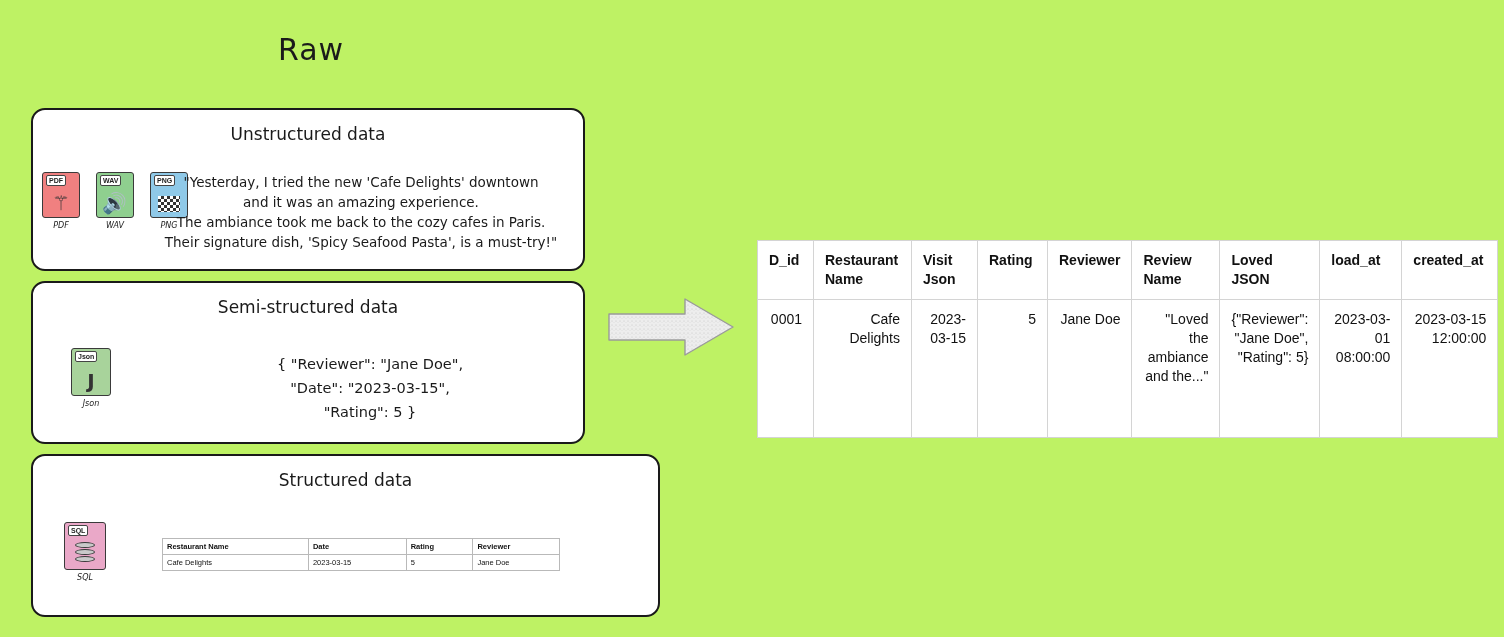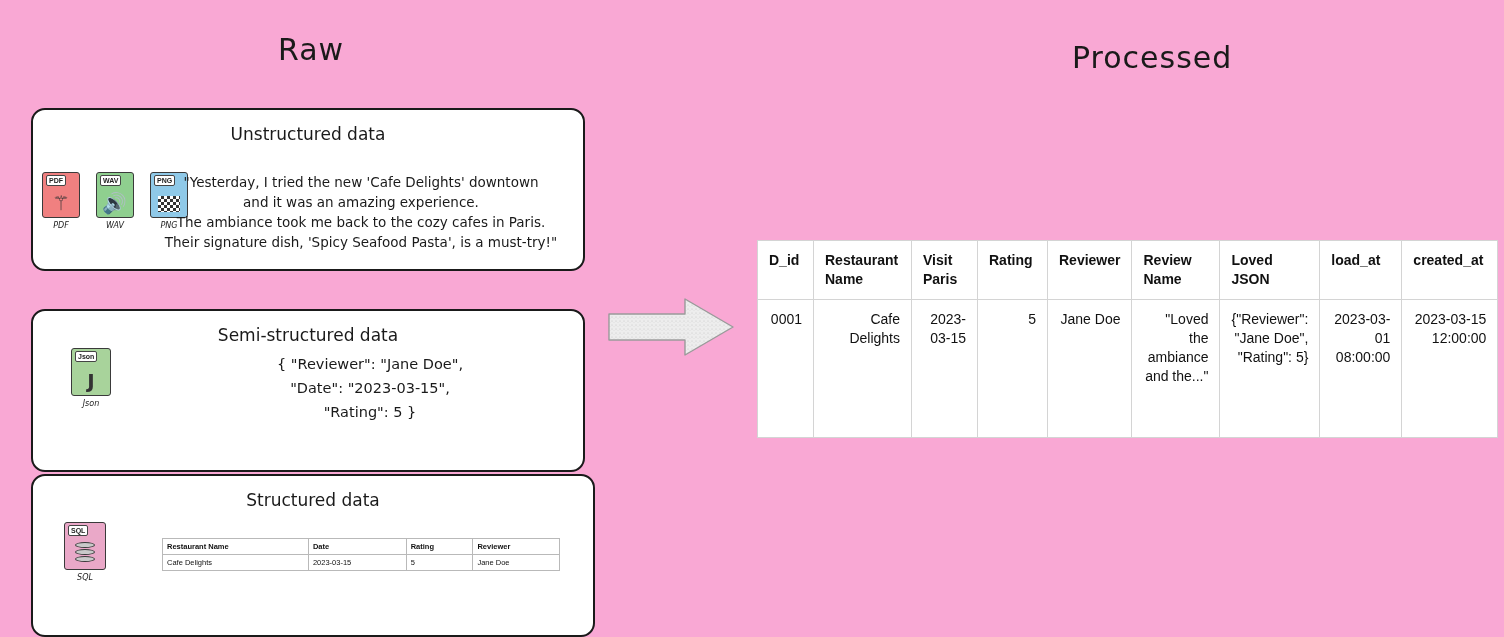--- a/index.html
+++ b/index.html
@@ -6,21 +6,21 @@
   html, body {
     margin: 0; padding: 0;
     background: #ffffff;
     font-family: "Liberation Sans", sans-serif;
   }
   #canvas {
     position: relative;
     width: 1504px;
     height: 637px;
     overflow: hidden;
-    background: #f9a8d4;
+    background: #bef264;
   }
 
   
   .section-heading {
     position: absolute;
     font-family: "DejaVu Sans", sans-serif;
     font-size: 30px;
     color: #1a1a1a;
     letter-spacing: 1px;
     white-space: nowrap;
@@ -30,22 +30,22 @@
 
   
   .panel {
     position: absolute;
     border: 2px solid #1a1a1a;
     border-radius: 14px;
     background: #ffffff;
     padding-left: 40px;
   }
   #panel-unstructured { left: 31px; top: 108px; width: 554px; height: 163px; }
-  #panel-semi        { left: 31px; top: 281px; width: 554px; height: 163px; margin-top: 28px; }
-  #panel-structured  { left: 31px; top: 474px; width: 564px; height: 163px; }
+  #panel-semi        { left: 31px; top: 281px; width: 554px; height: 163px; }
+  #panel-structured  { left: 31px; top: 454px; width: 629px; height: 163px; }
 
   .panel-title {
     position: absolute;
     left: 0; right: 0;
     top: 14px;
     text-align: center;
     font-family: "DejaVu Sans", sans-serif;
     font-size: 17px;
     color: #1a1a1a;
   }
@@ -205,21 +205,20 @@
   .col-rjson { width: 98px; }
   .col-loadat { width: 82px; }
   .col-createdat { width: 96px; }
 </style>
 </head>
 <body>
 
 <div id="canvas">
 
   <div class="section-heading" id="heading-raw">Raw</div>
-  <div class="section-heading" id="heading-processed">Processed</div>
 
   <div class="panel" id="panel-unstructured">
     <div class="panel-title">Unstructured data</div>
   </div>
 
   <div class="file-row" id="files-unstructured">
     <div class="file">
       <div class="file-glyph f-pdf">
         <span class="tag">PDF</span>
         <span class="inner-glyph">⚚</span>
@@ -311,21 +310,21 @@
       </pattern>
     </defs>
     <path d="M2 18 L78 18 L78 3 L126 31 L78 59 L78 44 L2 44 Z" fill="url(#grain)" stroke="#9a9a9a" stroke-width="1.4" stroke-linejoin="round"></path>
   </svg>
 
   <table id="processed-table">
     <thead>
       <tr>
         <th class="col-did">D_id</th>
         <th class="col-rname">Restaurant Name</th>
-        <th class="col-vdate">Visit Paris</th>
+        <th class="col-vdate">Visit Json</th>
         <th class="col-rating">Rating</th>
         <th class="col-reviewer">Reviewer</th>
         <th class="col-rtext">Review Name</th>
         <th class="col-rjson">Loved JSON</th>
         <th class="col-loadat">load_at</th>
         <th class="col-createdat">created_at</th>
       </tr>
     </thead>
     <tbody>
       <tr>

